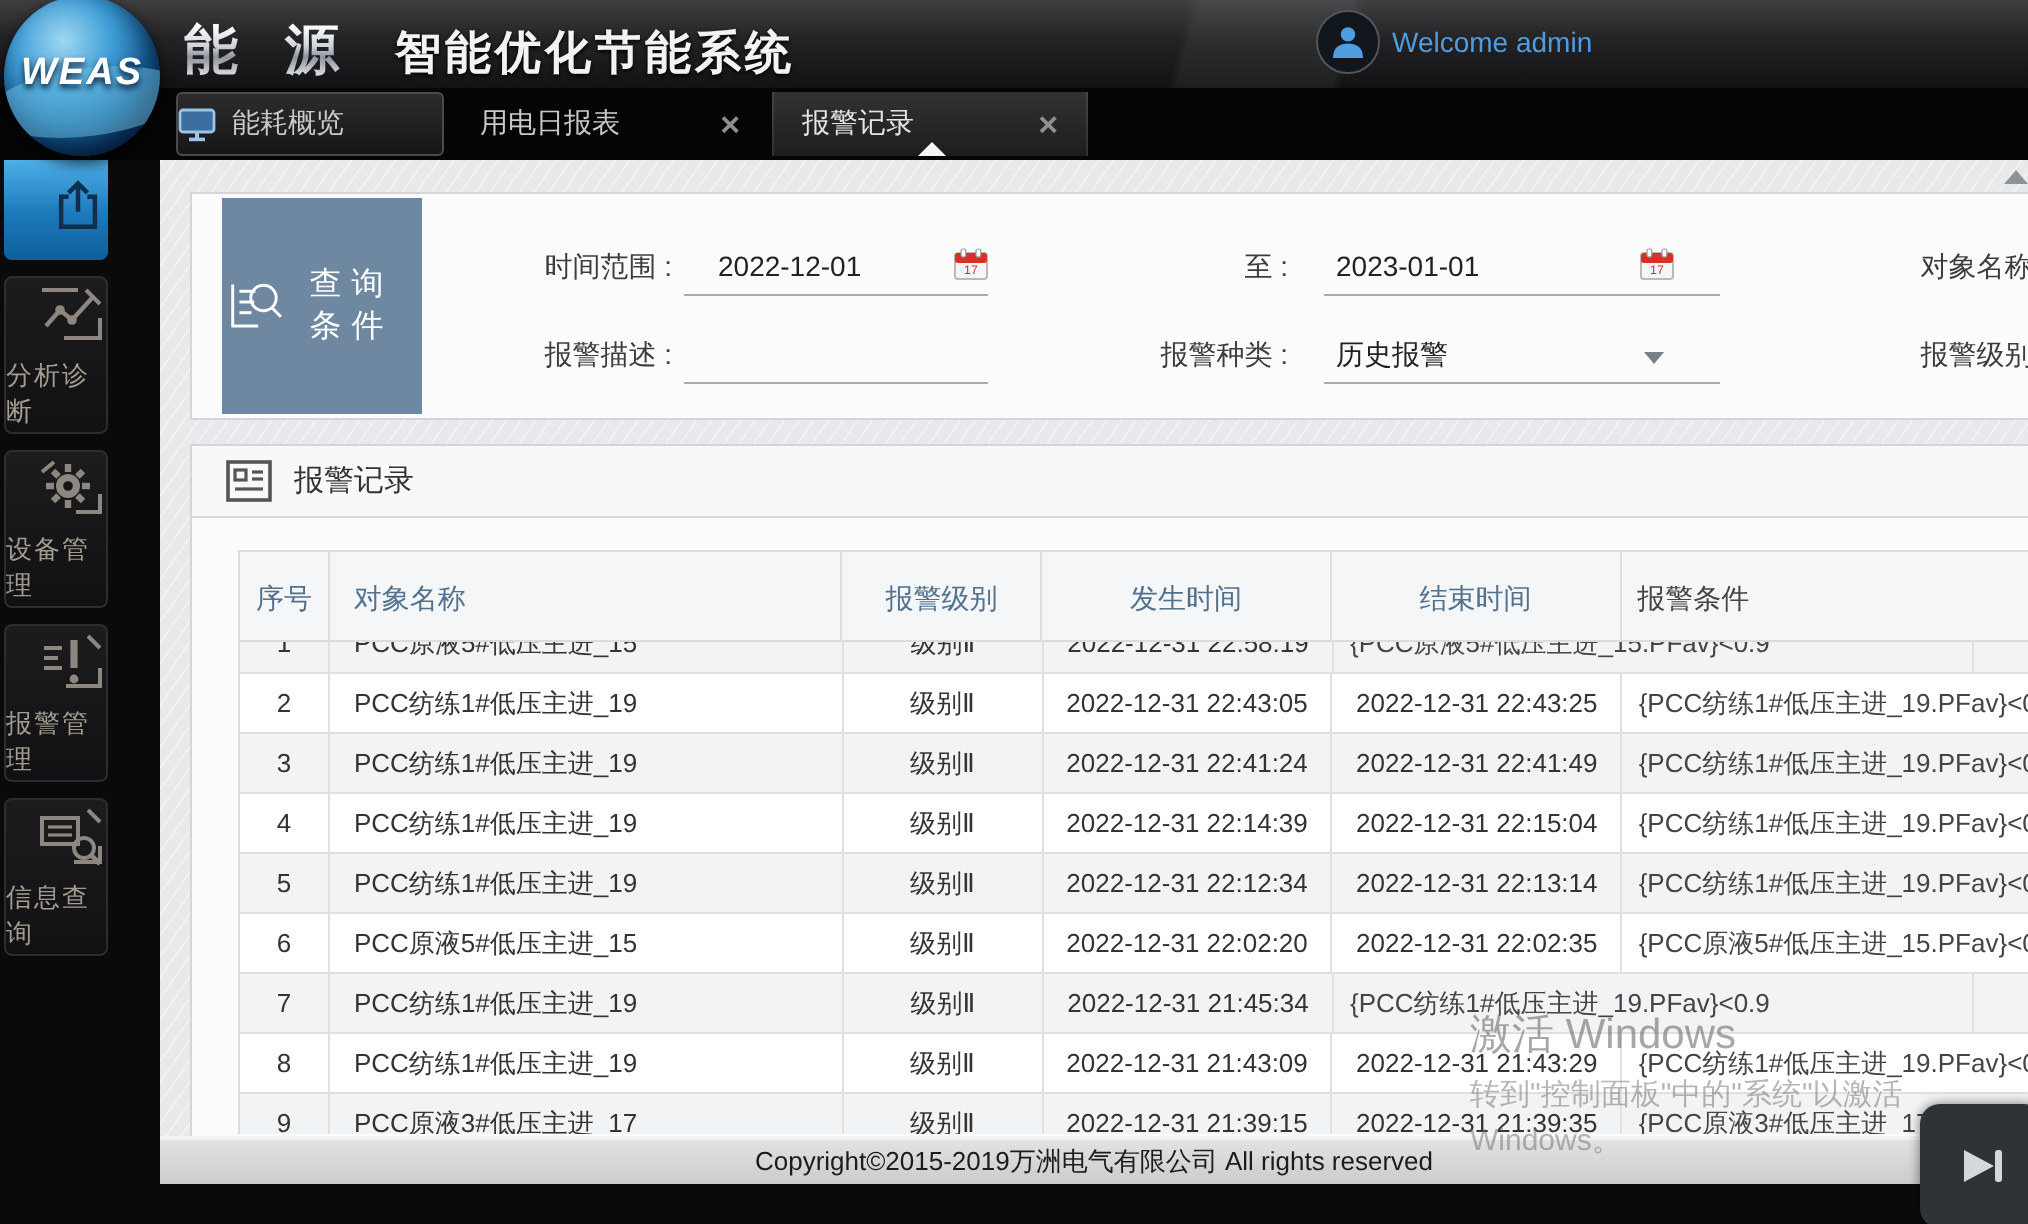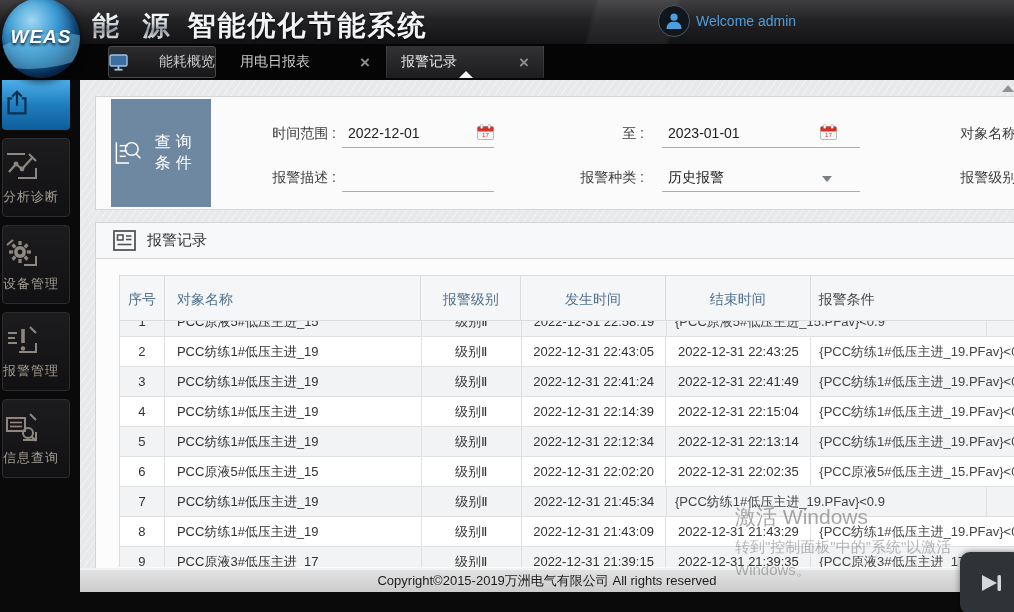--- a/index.html
+++ b/index.html
@@ -5,55 +5,55 @@
   * { margin:0; padding:0; box-sizing:border-box; }
   html,body { width:1014px; height:612px; overflow:hidden; background:#000; }
   body { font-family:"Liberation Sans","DejaVu Sans",sans-serif; }
   #root { position:relative; width:1014px; height:612px; overflow:hidden; background:#0a0a0a; }
 
   
   .header { position:absolute; left:0; top:0; width:1014px; height:44px;
     background:linear-gradient(180deg,#3f3f41 0%,#232325 45%,#121214 100%); z-index:20; }
   .header::before { content:""; position:absolute; inset:0;
     background:linear-gradient(105deg, transparent 58%, rgba(255,255,255,0.05) 58.5%, rgba(255,255,255,0.05) 66%, transparent 66.5%); }
-  .app-title { position:absolute; left:92px; top:7px; display:flex; align-items:baseline; gap:10px; }
+  .app-title { position:absolute; left:92px; top:7px; display:flex; align-items:baseline; gap:20px; }
   .title-primary { font-size:27px; font-weight:bold; letter-spacing:8px;
     background:linear-gradient(180deg,#ffffff 15%,#cfd3d9 45%,#8d939c 60%,#e8eaee 90%);
     -webkit-background-clip:text; background-clip:text; color:transparent; }
-  .title-secondary { font-size:28px; font-weight:bold; color:#f2f3f5; letter-spacing:2px; text-shadow:0 1px 2px #000; }
+  .title-secondary { font-size:23px; font-weight:bold; color:#f2f3f5; letter-spacing:2px; text-shadow:0 1px 2px #000; }
   .welcome-area { position:absolute; left:658px; top:5px; display:flex; align-items:center; gap:6px; }
   .avatar { width:32px; height:32px; border-radius:50%; background:#11161c; border:1px solid #50555b;
     display:flex; align-items:center; justify-content:center; }
   .welcome-text { color:#4f9ddf; font-size:14px; }
 
   
   .logo { position:absolute; left:2px; top:-2px; width:78px; height:80px; border-radius:50%; z-index:30;
     background:radial-gradient(circle at 38% 28%, #9fd8f2 0%, #3f9ed6 32%, #166099 58%, #093c66 80%, #062a49 100%);
     box-shadow:0 3px 8px rgba(0,0,0,.8), inset -4px -6px 12px rgba(0,0,20,.55); overflow:hidden; }
   .logo::after { content:""; position:absolute; left:-8px; bottom:10px; width:100px; height:34px;
     background:rgba(120,205,240,.45); border-radius:50%; transform:rotate(-7deg); }
   .logo-text { position:absolute; left:4px; top:28px; width:70px; text-align:center; font-size:19px; font-weight:bold;
     font-style:italic; color:#fff; letter-spacing:1px; text-shadow:0 2px 3px rgba(0,10,30,.9); z-index:2; }
 
   
   .tabbar { position:absolute; left:0; top:44px; width:1014px; height:36px; background:#050505; z-index:15; }
   .tab { position:absolute; top:2px; height:32px; display:flex; align-items:center; color:#c9c9c9; font-size:14px; cursor:default; }
-  .tab-1 { left:88px; width:108px; background:linear-gradient(180deg,#2c2c2e,#161618);
-    border:1px solid #4a4a4c; border-radius:3px; justify-content:space-between; gap:8px;margin-left:20px; }
+  .tab-1 { left:88px; width:134px; background:linear-gradient(180deg,#2c2c2e,#161618);
+    border:1px solid #4a4a4c; border-radius:3px; justify-content:flex-start; gap:8px; }
   .tab-2 { left:226px; width:158px; padding:0 14px; justify-content:space-between; }
   .tab-3 { left:386px; width:158px; padding:0 14px; justify-content:space-between;
     background:linear-gradient(180deg,#323234,#1d1d1f); border-left:1px solid rgba(255,255,255,.09); border-right:1px solid rgba(255,255,255,.09); color:#e4e4e4; }
   .tab-close { color:#8f8f8f; font-size:17px; font-weight:bold; line-height:1; }
   .active-arrow { position:absolute; left:72px; bottom:0; width:0; height:0;
     border-left:7px solid transparent; border-right:7px solid transparent; border-bottom:7px solid #f4f5f6; }
 
   
   .sidebar { position:absolute; left:0; top:0; width:80px; height:612px; background:#0a0a0a; z-index:10; padding-top:76px; }
-  .side-item { width:68px; margin:0 2px 8px 2px; border-radius:4px; display:flex; flex-direction:column;
-    align-items:flex-start; justify-content:center; gap:5px;
+  .side-item { width:52px; margin:0 2px 8px 2px; border-radius:4px; display:flex; flex-direction:column;
+    align-items:flex-end; justify-content:center; gap:5px;
     background:linear-gradient(180deg,#1c1c1e,#111113); border:1px solid #2d2d2f; height:79px; }
   .side-item.active { height:54px; margin-bottom:8px; border:none;
     background:linear-gradient(180deg,#55b6ef 0%,#1e7cbd 55%,#0d5e9b 100%); }
   .side-label { color:#a49c91; font-size:13px; letter-spacing:1px; }
 
   
   .content { position:absolute; left:80px; top:80px; width:934px; height:508px; background:#e7e9eb;
     background-image:repeating-linear-gradient(125deg, rgba(255,255,255,.35) 0 1px, transparent 1px 6px); z-index:5; }
 
   
@@ -224,21 +224,21 @@
           <line x1="13" y1="10" x2="25" y2="10" stroke="#fff" stroke-width="2.2"></line>
           <line x1="13" y1="18" x2="24" y2="18" stroke="#fff" stroke-width="2.2"></line>
           <line x1="13" y1="26" x2="22" y2="26" stroke="#fff" stroke-width="2.2"></line>
           <circle cx="31" cy="15" r="9.5" fill="none" stroke="#fff" stroke-width="2.2"></circle>
           <line x1="37.5" y1="22.5" x2="44" y2="29" stroke="#fff" stroke-width="2.2"></line>
         </svg>
         <span class="query-block-label">查询条件</span>
       </div>
 
       <span class="q-label" style="left:140px; top:28px; width:100px;">时间范围 :</span>
-      <span class="q-value" style="left:252px; top:28px;">2022-12-01</span>
+      <span class="q-value" style="left:263px; top:28px;">2022-12-01</span>
       <div class="q-line" style="left:246px; top:50px; width:152px;"></div>
       <svg class="cal-icon" style="left:381px; top:27px;" viewBox="0 0 17 16">
         <rect x="0.5" y="2.5" width="16" height="13" rx="1.5" fill="#f6f6f6" stroke="#b9b9b9"></rect>
         <rect x="0.5" y="2.5" width="16" height="5" rx="1.5" fill="#d93025"></rect>
         <rect x="3.5" y="0.5" width="2.4" height="4" rx="1" fill="#fff" stroke="#9a9a9a" stroke-width="0.6"></rect>
         <rect x="11" y="0.5" width="2.4" height="4" rx="1" fill="#fff" stroke="#9a9a9a" stroke-width="0.6"></rect>
         <text x="8.5" y="13.2" text-anchor="middle" font-size="6.2" fill="#d93025" font-family="Liberation Sans, sans-serif">17</text>
       </svg>
 
       <span class="q-label" style="left:478px; top:28px; width:70px;">至 :</span>

